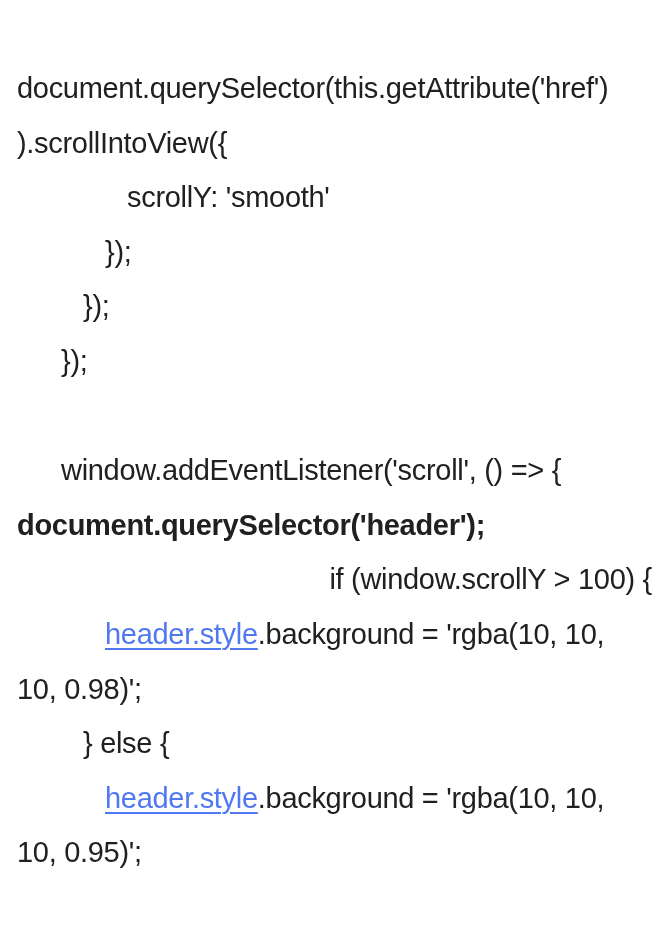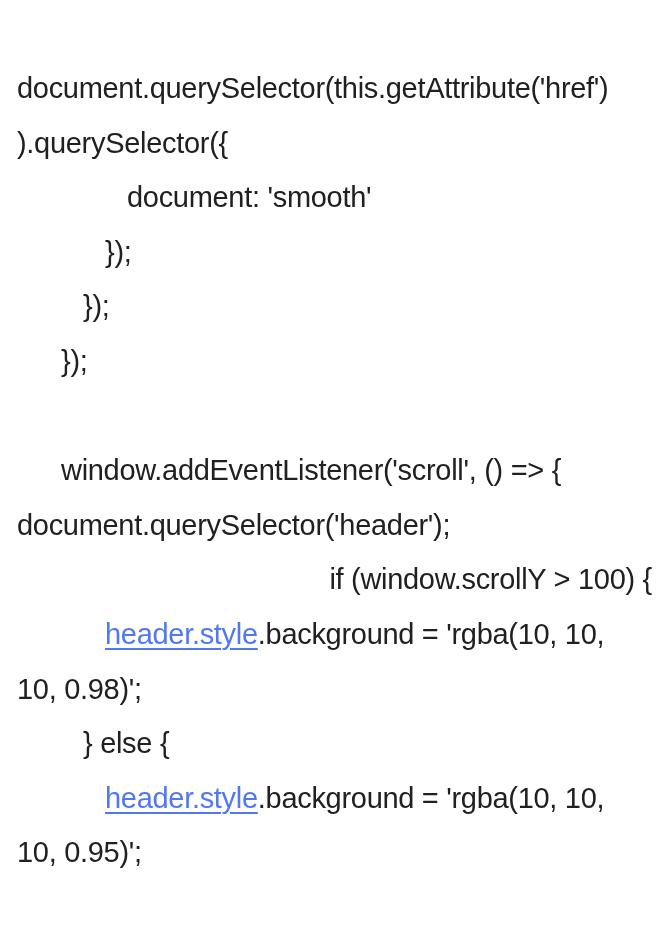--- a/index.html
+++ b/index.html
@@ -39,28 +39,28 @@
     text-decoration-thickness: 2px;
     text-underline-offset: 4px;
   }
 </style>
 </head>
 <body>
 
 <main class="code-doc">
   <div id="code-lines">
       <div class="line" style="padding-left: 0px;"><span>document.querySelector(this.getAttribute('href')</span></div>
-      <div class="line" style="padding-left: 0px;"><span>).querySelector({</span></div>
-      <div class="line" style="padding-left: 110px;"><span>document: 'smooth'</span></div>
+      <div class="line" style="padding-left: 0px;"><span>).scrollIntoView({</span></div>
+      <div class="line" style="padding-left: 110px;"><span>scrollY: 'smooth'</span></div>
       <div class="line" style="padding-left: 88px;"><span>});</span></div>
       <div class="line" style="padding-left: 66px;"><span>});</span></div>
       <div class="line" style="padding-left: 44px;"><span>});</span></div>
       <div class="line" style="padding-left: 0px;"><span></span></div>
       <div class="line" style="padding-left: 44px;"><span>window.addEventListener('scroll', () =&gt; {</span></div>
-      <div class="line" style="padding-left: 0px;"><span>document.querySelector('header');</span></div>
+      <div class="line" style="padding-left: 0px; font-weight: bold;"><span>document.querySelector('header');</span></div>
       <div class="line" style="padding-left: 66px; text-align: right;"><span>if (window.scrollY &gt; 100) {</span></div>
       <div class="line" style="padding-left: 88px;"><a href="#" class="autolink">header.style</a><span>.background = 'rgba(10, 10,</span></div>
       <div class="line" style="padding-left: 0px;"><span>10, 0.98)';</span></div>
       <div class="line" style="padding-left: 66px;"><span>} else {</span></div>
       <div class="line" style="padding-left: 88px;"><a href="#" class="autolink">header.style</a><span>.background = 'rgba(10, 10,</span></div>
       <div class="line" style="padding-left: 0px;"><span>10, 0.95)';</span></div>
     </div>
 </main>
 
 </body></html>

